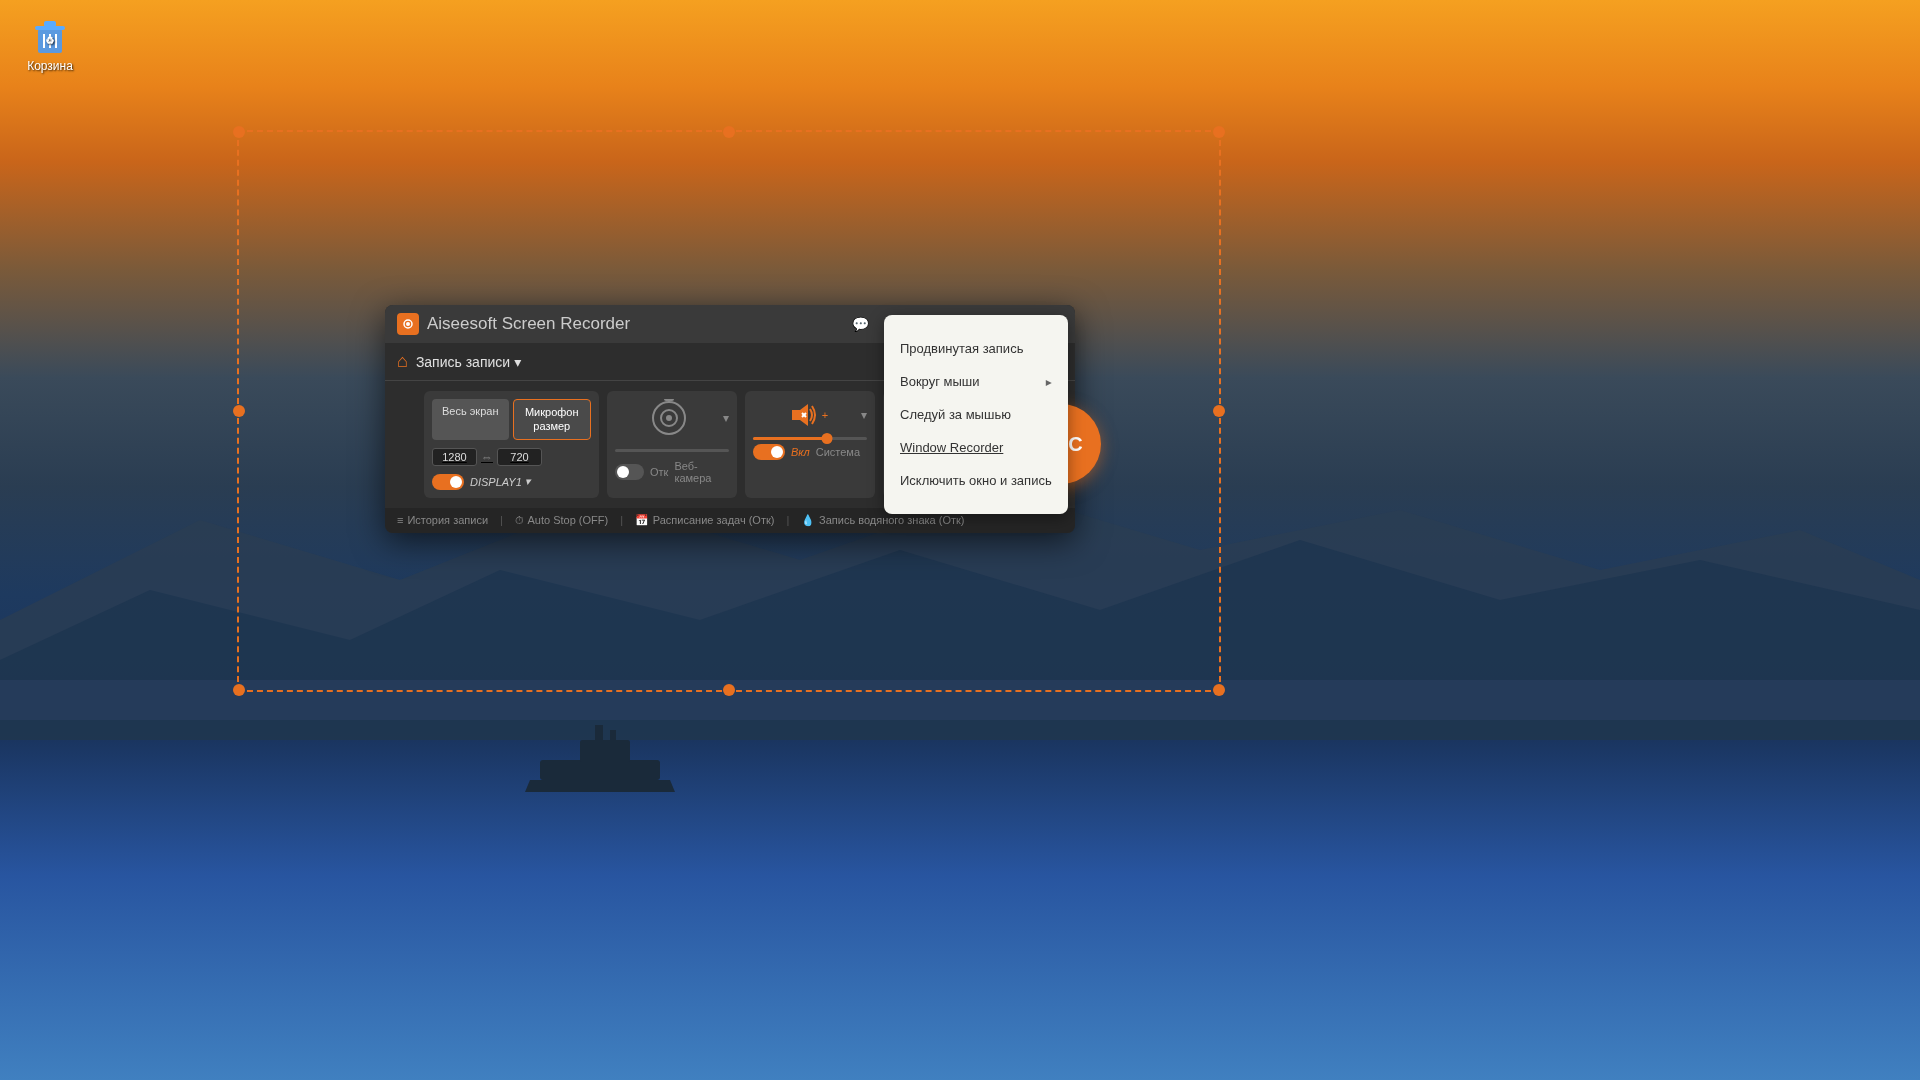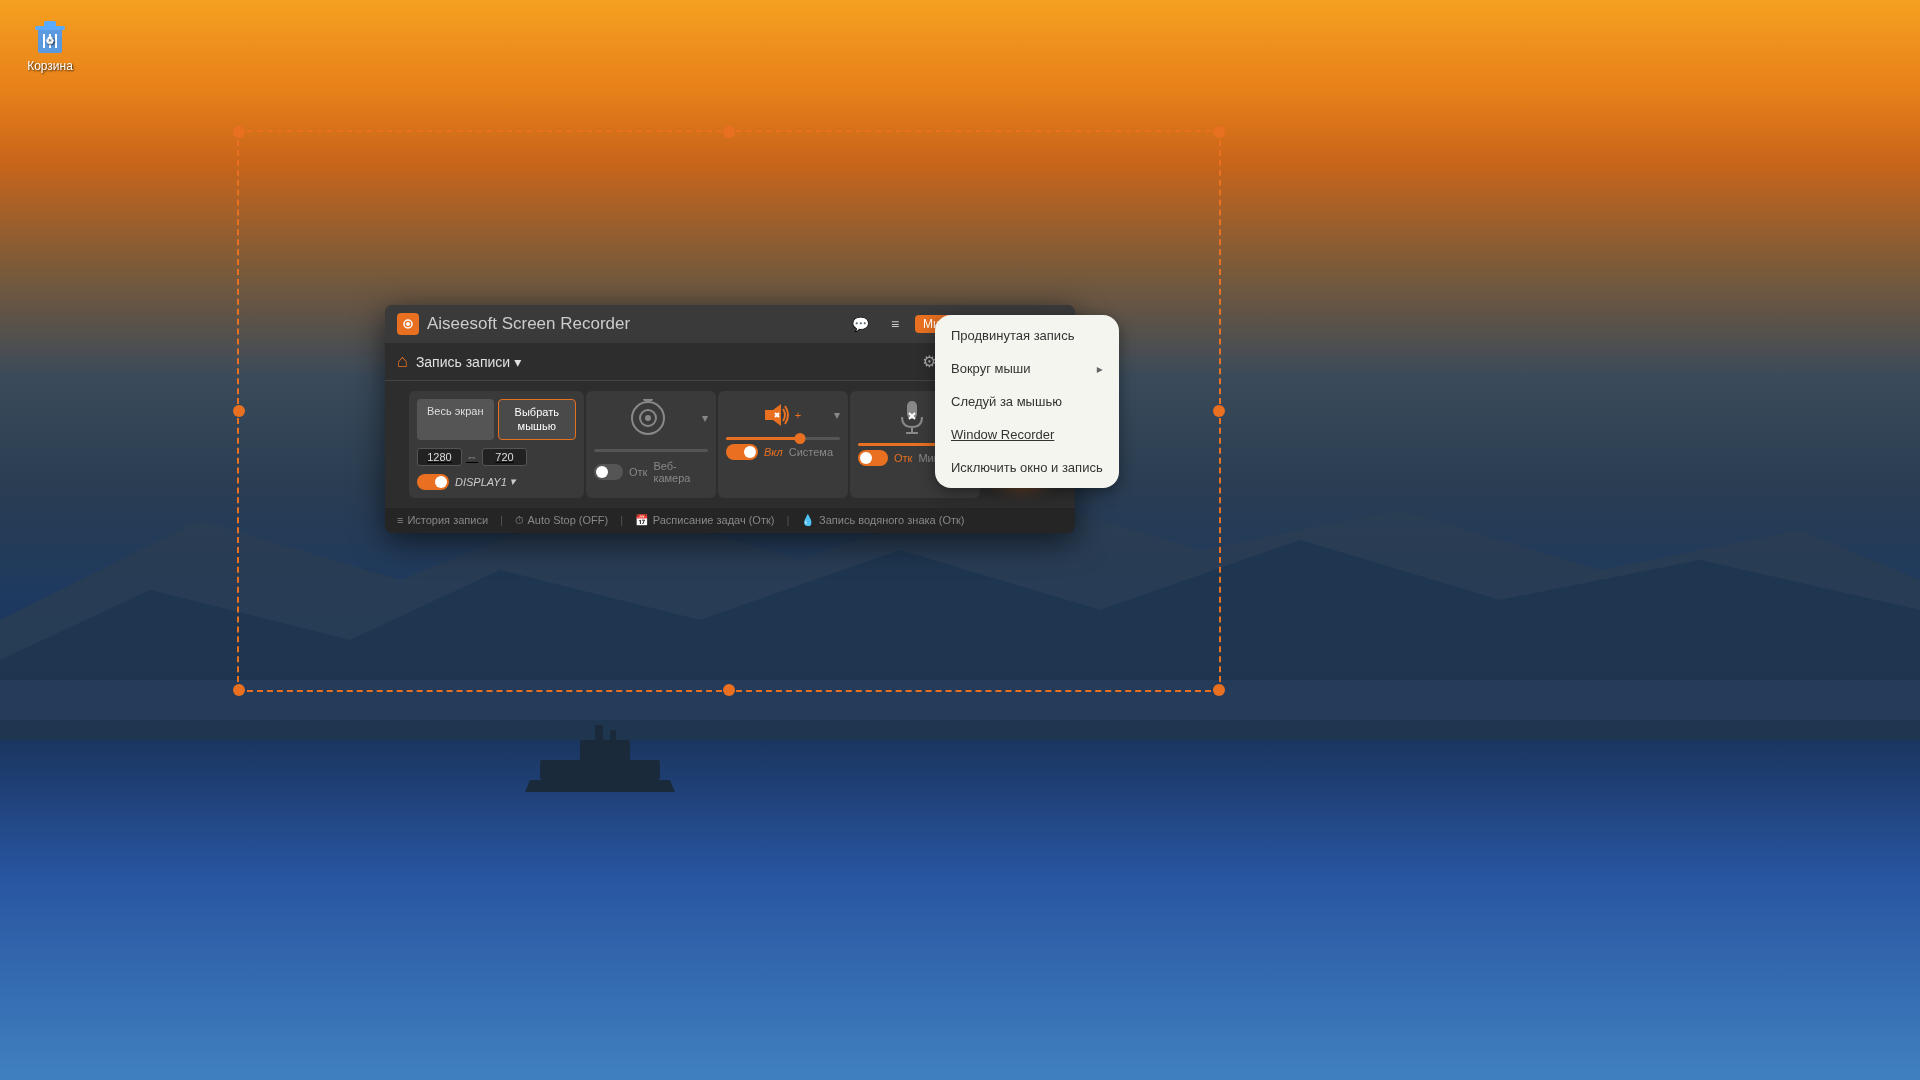--- a/index.html
+++ b/index.html
@@ -205,23 +205,24 @@
       display: flex;
       align-items: center;
       gap: 4px;
       color: #aaa;
       cursor: pointer;
     }
 
     
     .main-content {
       display: flex;
-      padding: 10px 24px;
-      gap: 2px;
+      padding: 10px 12px;
+      gap: 8px;
       align-items: stretch;
+      margin-left: 27px;
     }
 
     
     .screen-section {
       background: #3a3a3a;
       border-radius: 6px;
       padding: 8px;
       width: 175px;
       flex-shrink: 0;
     }
@@ -440,26 +441,26 @@
     }
 
     .status-separator {
       color: #555;
     }
 
     
     .dropdown-menu {
       position: absolute;
       top: 315px;
-      left: 935px;
+      left: 884px;
       background: #f5f5f0;
-      border-radius: 16px;
+      border-radius: 8px;
       box-shadow: 0 4px 16px rgba(0,0,0,0.4);
       min-width: 180px;
-      padding: 4px 0;
+      padding: 17px 0;
       z-index: 1000;
     }
 
     .menu-item {
       padding: 9px 16px;
       color: #333;
       font-size: 13px;
       cursor: pointer;
       display: flex;
       align-items: center;
@@ -592,21 +593,21 @@
           <span>▾</span>
         </div>
       </div>
     </div>
 
     <div class="main-content">
 
       <div class="screen-section">
         <div class="screen-buttons">
           <div class="screen-btn">Весь экран</div>
-          <div class="screen-btn active">Выбрать мышью</div>
+          <div class="screen-btn active">Микрофон размер</div>
         </div>
         <div class="size-inputs">
           <input class="size-input" type="text" value="1280" style="">
           <span class="size-arrow">⇔</span>
           <input class="size-input" type="text" value="720" style="">
         </div>
         <div class="display-toggle">
           <div class="toggle-switch"></div>
           <span class="display-label">
             <span>DISPLAY1</span>

